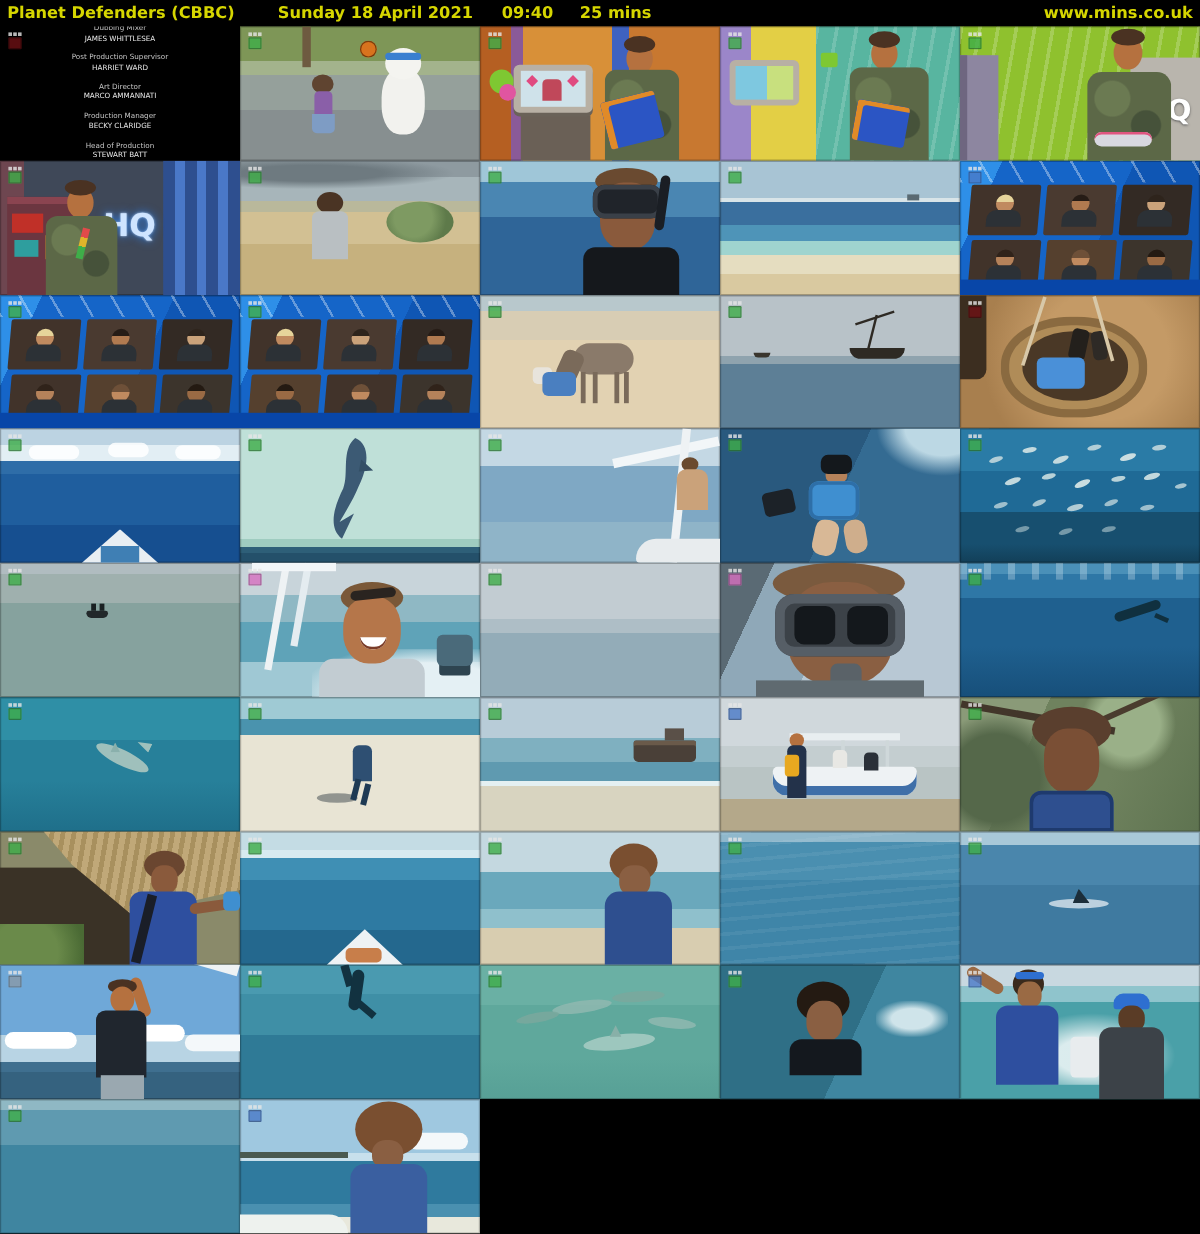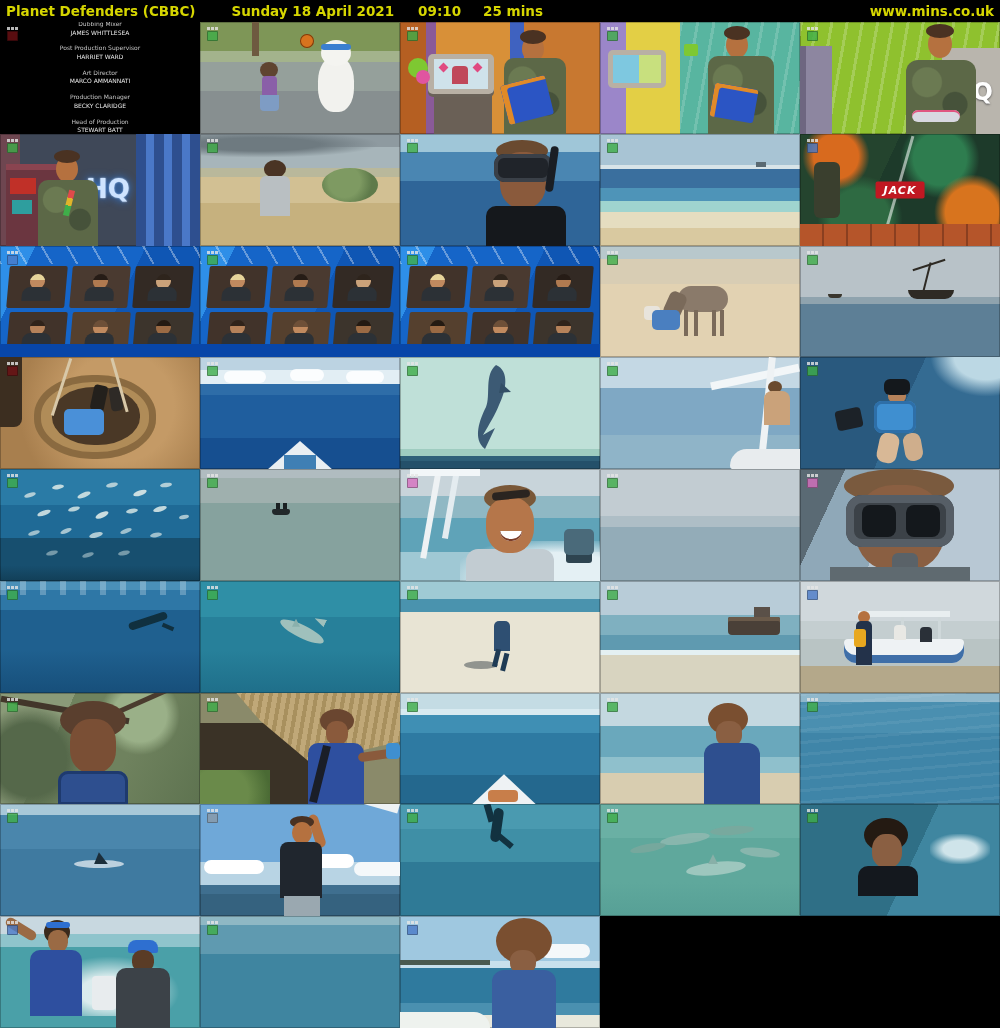--- a/index.html
+++ b/index.html
@@ -291,21 +291,21 @@
   .s94 .t94{left:92px;top:54px;width:64px;height:58px;background:#3a5fa0;border-radius:12px 12px 0 0}
   .s94 .hull9{left:0;bottom:0;width:90px;height:16px;background:#eef2ee;border-radius:0 20px 0 0}
   .s95{background:#000}
 </style>
 </head>
 <body>
 
 <div class="hdr">
   <span class="t">Planet Defenders (CBBC)</span>
   <span class="d">Sunday 18 April 2021</span>
-  <span class="tm">09:10</span>
+  <span class="tm">09:40</span>
   <span class="dur">25 mins</span>
   <span class="u">www.mins.co.uk</span>
 </div>
 
 <div class="grid">
 
   <div class="th s11">
     <div class="badge logo-red">
         <span class="bbc">
           <i></i>
@@ -467,34 +467,20 @@
   <div class="th s24">
     <div class="badge">
         <span class="bbc">
           <i></i>
           <i></i>
           <i></i>
         </span>
         <span class="sq"></span>
       </div>
     <div class="fig fort"></div>
-  </div>
-  <div class="th s25">
-    <div class="badge logo-blue">
-        <span class="bbc">
-          <i></i>
-          <i></i>
-          <i></i>
-        </span>
-        <span class="sq"></span>
-      </div>
-    <div class="fig slash"></div>
-      <div class="fig dude"></div>
-    <div class="fig brick"></div>
-    <div class="fig jack">JACK</div>
   </div>
 
   <div class="th vc">
     <div class="badge logo-blue">
         <span class="bbc">
           <i></i>
           <i></i>
           <i></i>
         </span>
         <span class="sq"></span>

